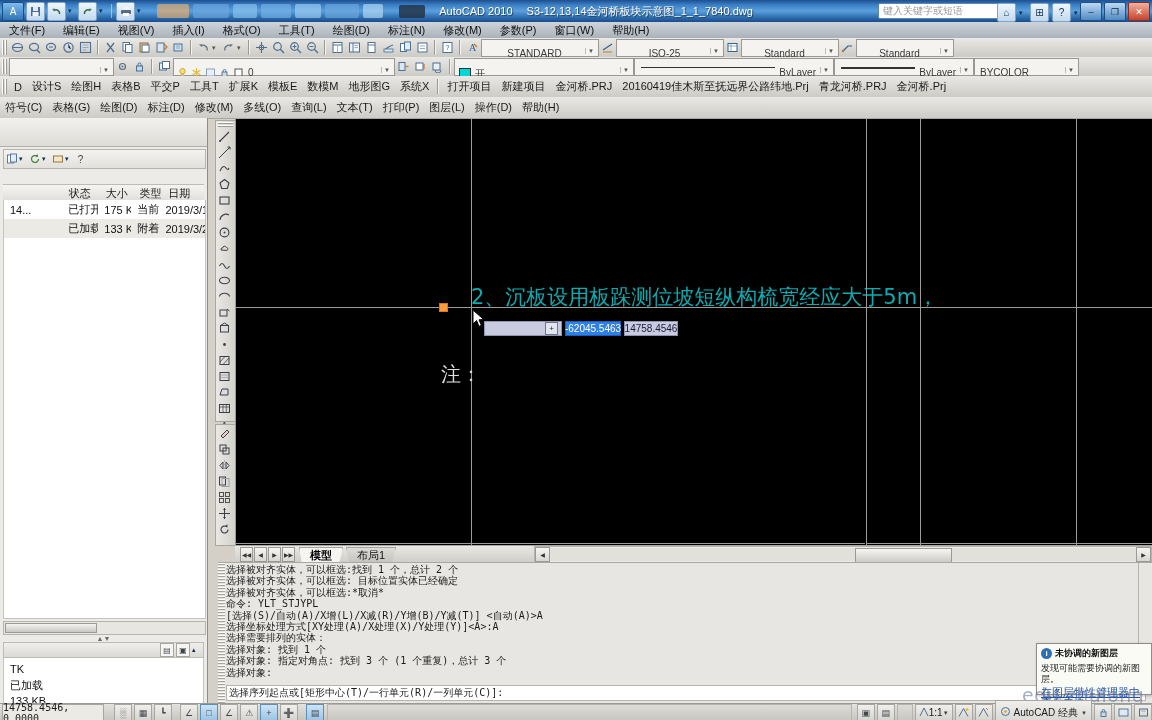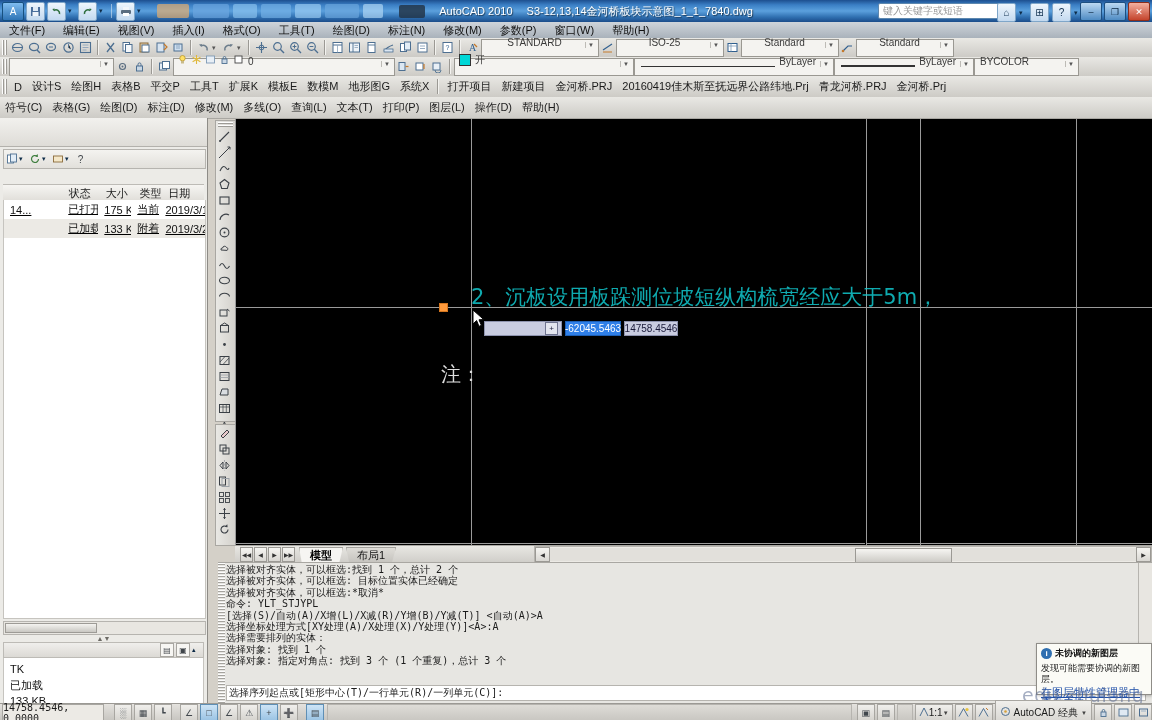--- a/index.html
+++ b/index.html
@@ -56,42 +56,42 @@
   .tbrow.r1{top:38px;height:19px;}
   .tbrow.r2{top:57px;height:19px;}
   .tbrow.r3{top:76px;height:21px;}
   .tbrow.r4{top:97px;height:21px;}
   .grip{width:5px;height:15px;margin:0 2px;
         background:repeating-linear-gradient(90deg,#fdfdfd 0 1px,#9d9b96 1px 2px,transparent 2px 3px);}
   .ti{width:17px;height:17px;margin:0 0px;display:flex;align-items:center;justify-content:center;
       font-size:10px;color:#40454a;}
   .ti svg{display:block;}
   .tsep{width:1px;height:15px;background:#9b9994;margin:0 3px;border-right:1px solid #f3f2ef;}
-  .combo{height:15px;background:#f4f3f0;border:1px solid #9a9892;display:flex;align-items:flex-end;
+  .combo{height:15px;background:#f4f3f0;border:1px solid #9a9892;display:flex;align-items:flex-start;
          font-size:10px;color:#3a3a3a;padding:8px 2px;box-sizing:border-box;position:relative;}
   .combo .cv{flex:1;text-align:center;overflow:hidden;white-space:nowrap;}
   .combo .carr{width:10px;text-align:center;font-size:6px;color:#555;border-left:1px solid #bdbbb6;}
   .linesample{flex:1;height:1px;background:#333;margin:0 4px;}
   .cmdtext{font-size:11px;color:#1b1b1b;padding:0 6px;white-space:nowrap;}
   .tbrow.r3 .cmdtext,.tbrow.r4 .cmdtext{padding:0 5px;}
 
   
   .palette{position:absolute;left:0;top:118px;width:207px;height:585px;background:#ecebe7;
            border-right:1px solid #8e8c87;}
   .pal-topbar{position:absolute;left:0;top:0;width:207px;height:28px;background:linear-gradient(180deg,#f2f1ee,#dedcd7);
               border-bottom:1px solid #b3b1ac;}
   .pal-tools{position:absolute;left:3px;top:31px;width:201px;height:18px;
              background:linear-gradient(180deg,#f4f3f0,#e2e0db);border:1px solid #b6b4af;display:flex;align-items:center;}
   .pal-tools .ti{width:15px;height:15px;}
   .pal-head{position:absolute;left:3px;top:66px;width:201px;height:16px;background:linear-gradient(180deg,#f6f5f2,#e0ded9);
             border-top:1px solid #bdbbb6;border-bottom:1px solid #bdbbb6;display:flex;align-items:center;
             font-size:11px;color:#1a1a1a;}
   .pal-head .hc{padding-left:6px;box-sizing:border-box;}
   .pal-list{position:absolute;left:3px;top:82px;width:201px;height:86px;background:#fff;
-            border:1px solid #c6c4bf;border-top:none;text-decoration:underline;}
+            border:1px solid #c6c4bf;border-top:none;}
   .plrow{height:19px;display:flex;align-items:center;font-size:11px;color:#111;}
   .plrow.alt{background:#eceae5;}
   .plcell{overflow:hidden;white-space:nowrap;box-sizing:border-box;padding-left:6px;}
   .pal-white{position:absolute;left:3px;top:168px;width:201px;height:332px;background:#fff;border:1px solid #c6c4bf;border-top:none;}
   .pal-hscroll{position:absolute;left:3px;top:503px;width:201px;height:12px;background:#e8e6e1;border:1px solid #b6b4af;}
   .pal-hthumb{position:absolute;left:1px;top:1px;width:90px;height:8px;background:linear-gradient(180deg,#f4f3f0,#c9c7c2);border:1px solid #9d9b96;}
   .pal-splitter{position:absolute;left:3px;top:517px;width:201px;height:7px;display:flex;align-items:center;justify-content:center;color:#6d6b66;font-size:7px;}
   .det-head{position:absolute;left:3px;top:524px;width:201px;height:16px;background:linear-gradient(180deg,#f0efec,#dcdad5);
             border:1px solid #bdbbb6;display:flex;align-items:center;justify-content:flex-end;gap:2px;padding-right:3px;box-sizing:border-box;}
   .det-head .ti{width:12px;height:12px;font-size:8px;background:#f7f6f3;border:1px solid #a8a6a1;}
@@ -872,20 +872,21 @@
     <div class="cmd-lines">
       <div class="cline">选择被对齐实体，可以框选:找到 1 个，总计 2 个</div>
       <div class="cline">选择被对齐实体，可以框选: 目标位置实体已经确定</div>
       <div class="cline">选择被对齐实体，可以框选:*取消*</div>
       <div class="cline">命令: YLT_STJYPL</div>
       <div class="cline">[选择(S)/自动(A)/X增(L)/X减(R)/Y增(B)/Y减(T)] &lt;自动(A)&gt;A</div>
       <div class="cline">选择坐标处理方式[XY处理(A)/X处理(X)/Y处理(Y)]&lt;A&gt;:A</div>
       <div class="cline">选择需要排列的实体：</div>
       <div class="cline">选择对象: 找到 1 个</div>
       <div class="cline">选择对象: 指定对角点: 找到 3 个 (1 个重复)，总计 3 个</div>
+      <div class="cline">选择对象:</div>
     </div>
     <div class="cmd-vbar"></div>
     <div class="cmd-prompt">
       <span class="ct">选择序列起点或[矩形中心(T)/一行单元(R)/一列单元(C)]:</span>
     </div>
   </div>
 
   <div class="balloon">
     <div class="bl-title">
       <span class="bl-ico">i</span>

